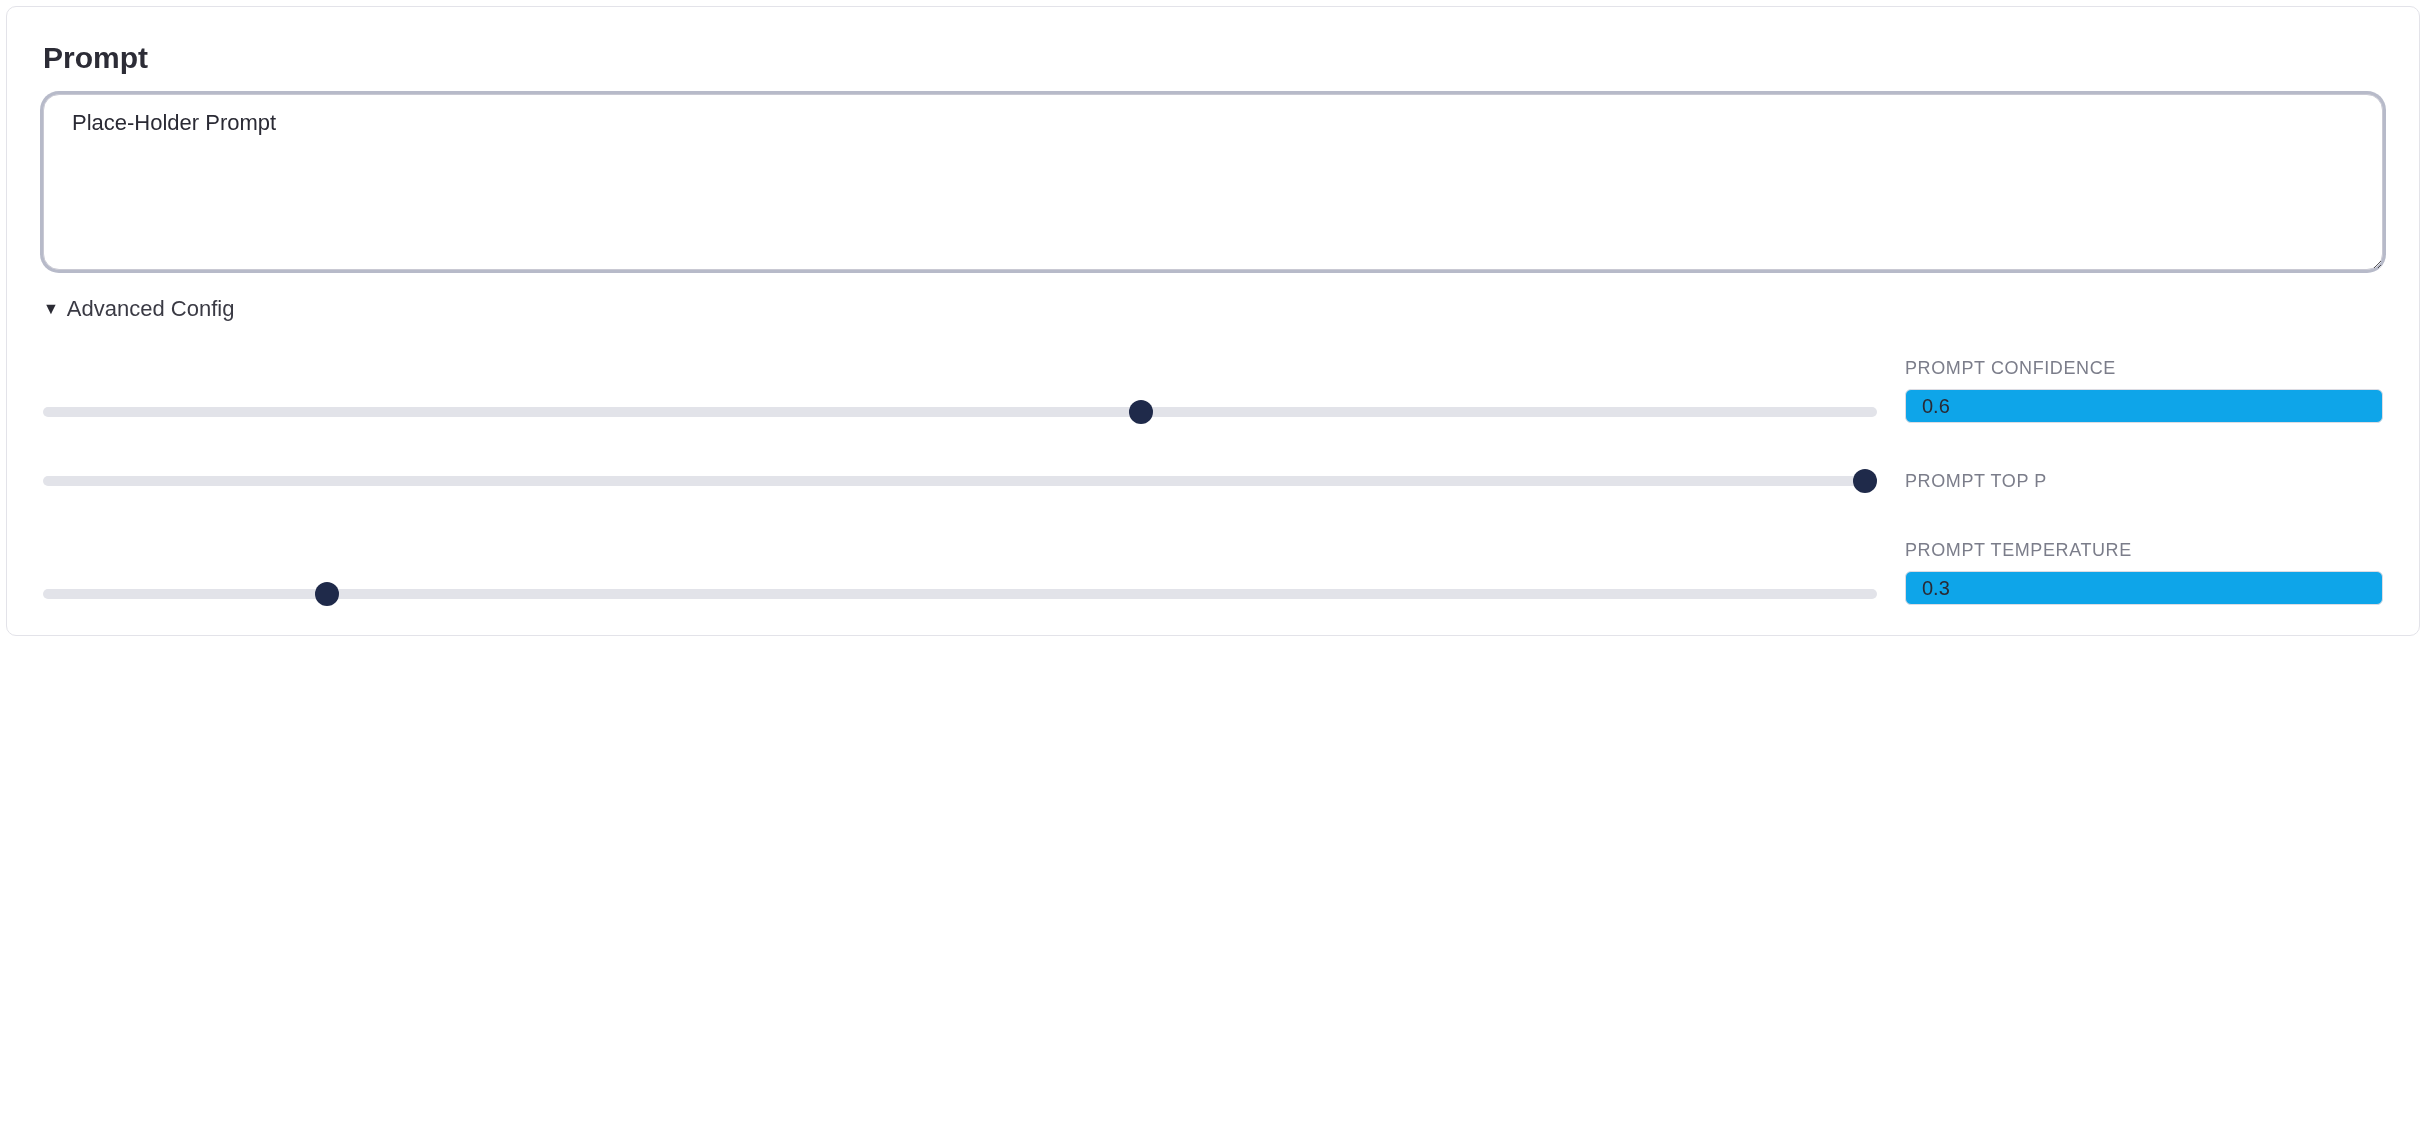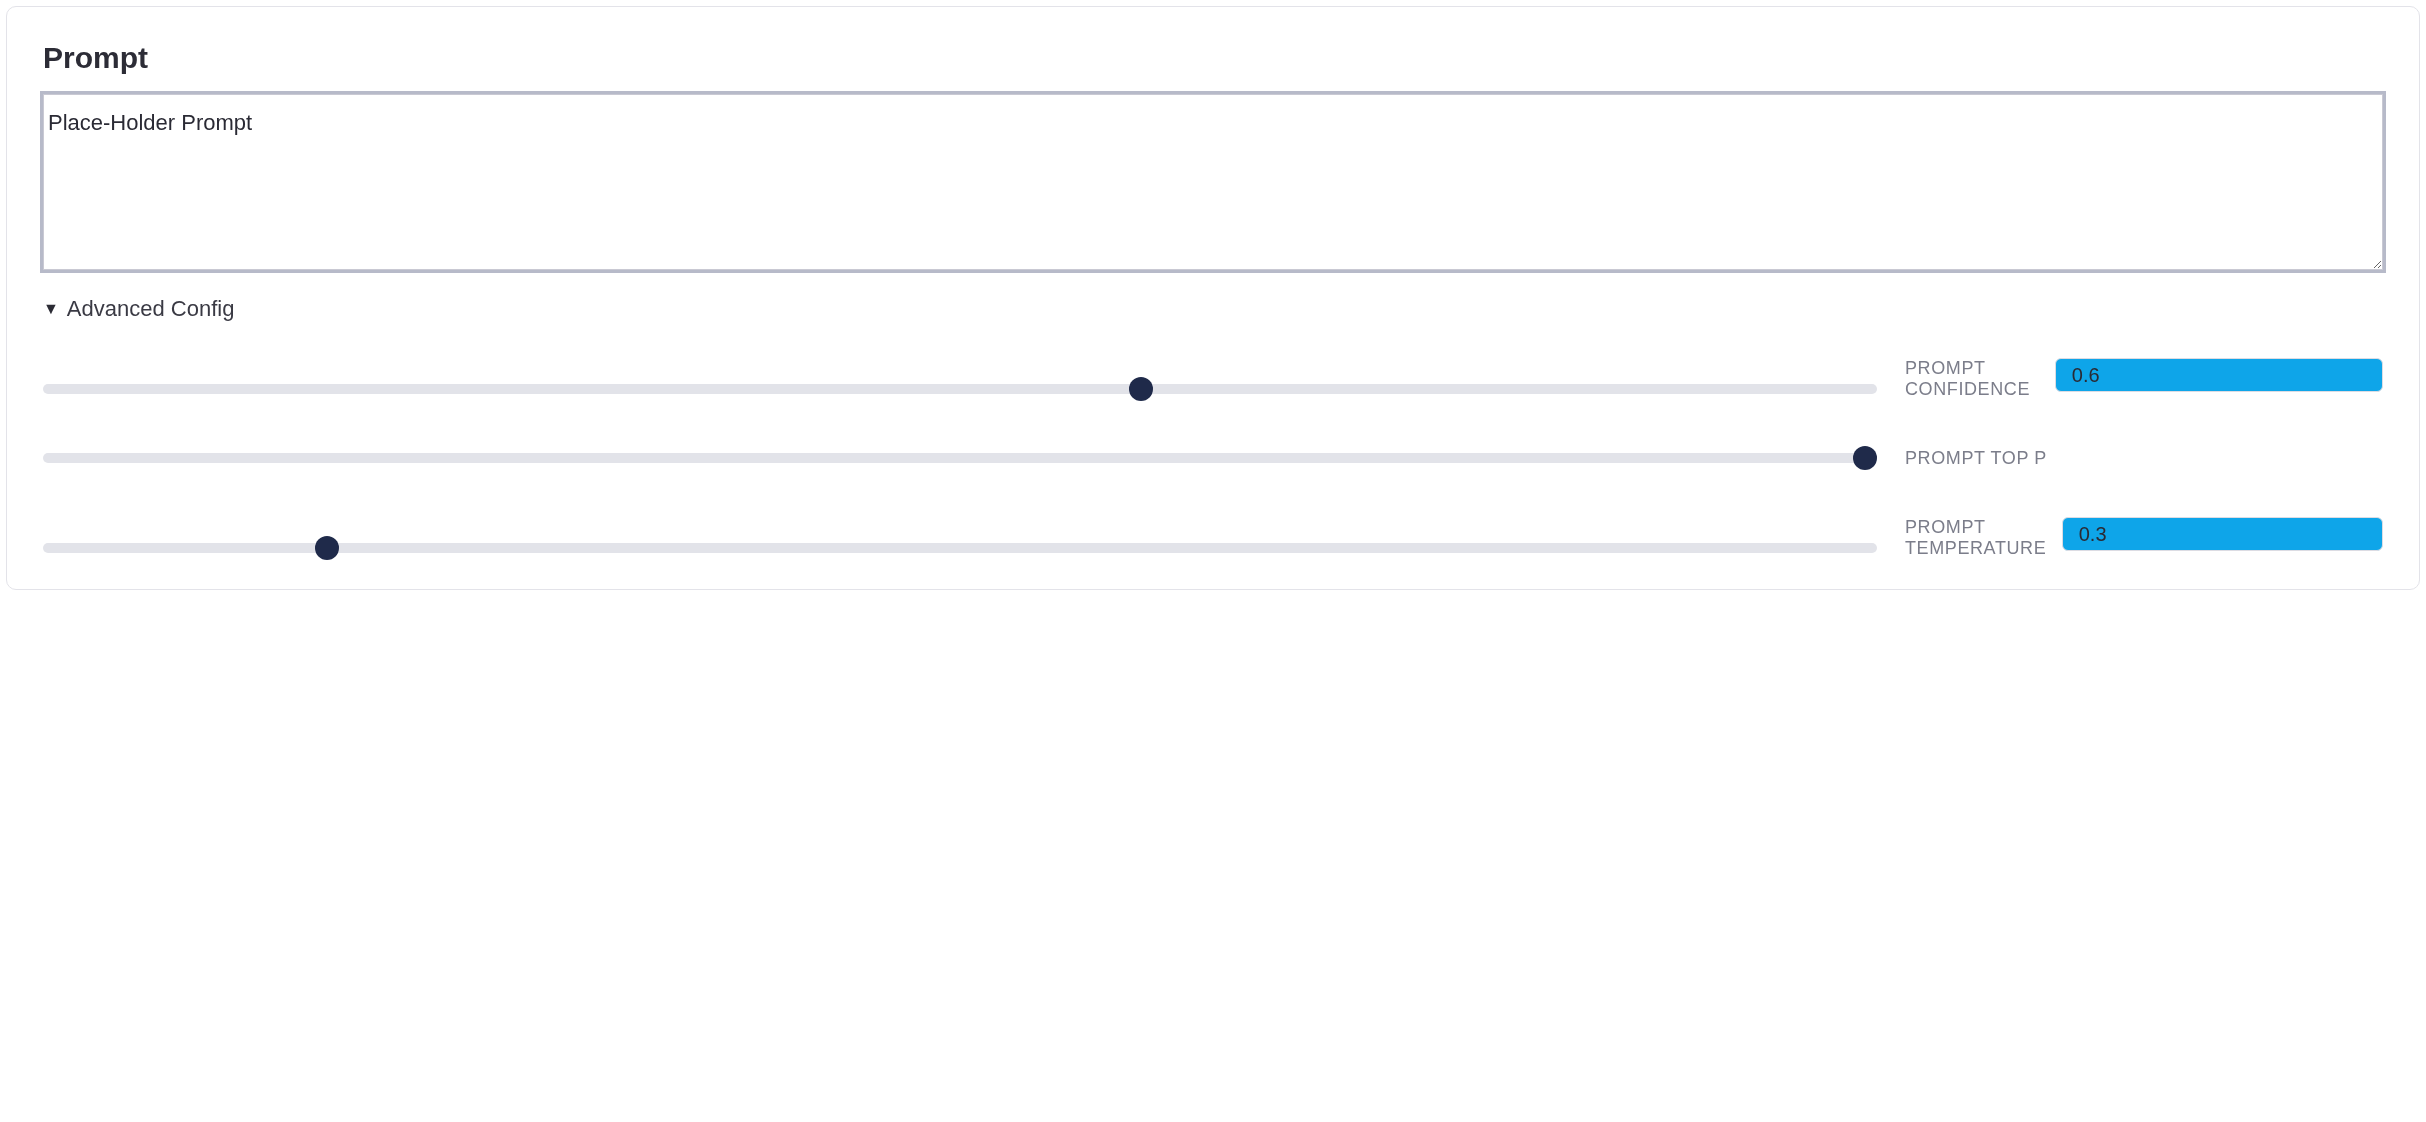--- a/index.html
+++ b/index.html
@@ -39,27 +39,27 @@
     font-size: 18px;
     letter-spacing: 0.5px;
     color: var(--text-muted);
     margin-bottom: 10px;
   }
 
   .prompt-textarea {
     width: 100%;
     height: 176px;
     resize: both;
-    padding: 14px 4px;
+    padding: 14px 28px;
     font-size: 22px;
     line-height: 1.3;
     font-family: inherit;
     color: var(--text-dark);
     border: 1px solid var(--border-grey);
-    border-radius: 0;
+    border-radius: 16px;
     outline: none;
     box-shadow: 0 0 0 3px var(--focus-outline);
   }
 
   .accordion-header {
     display: flex;
     align-items: center;
     gap: 8px;
     margin-top: 22px;
     cursor: pointer;
@@ -124,20 +124,21 @@
   }
   input[type="range"].slider::-moz-range-track {
     height: 10px;
     background: var(--track-grey);
     border-radius: 6px;
   }
 
   .value-col {
     width: 478px;
     display: flex;
+    flex-direction: column;
     gap: 10px;
   }
 
   .value-label {
     font-size: 18px;
     letter-spacing: 0.6px;
     color: var(--text-muted);
   }
 
   .value-input {

